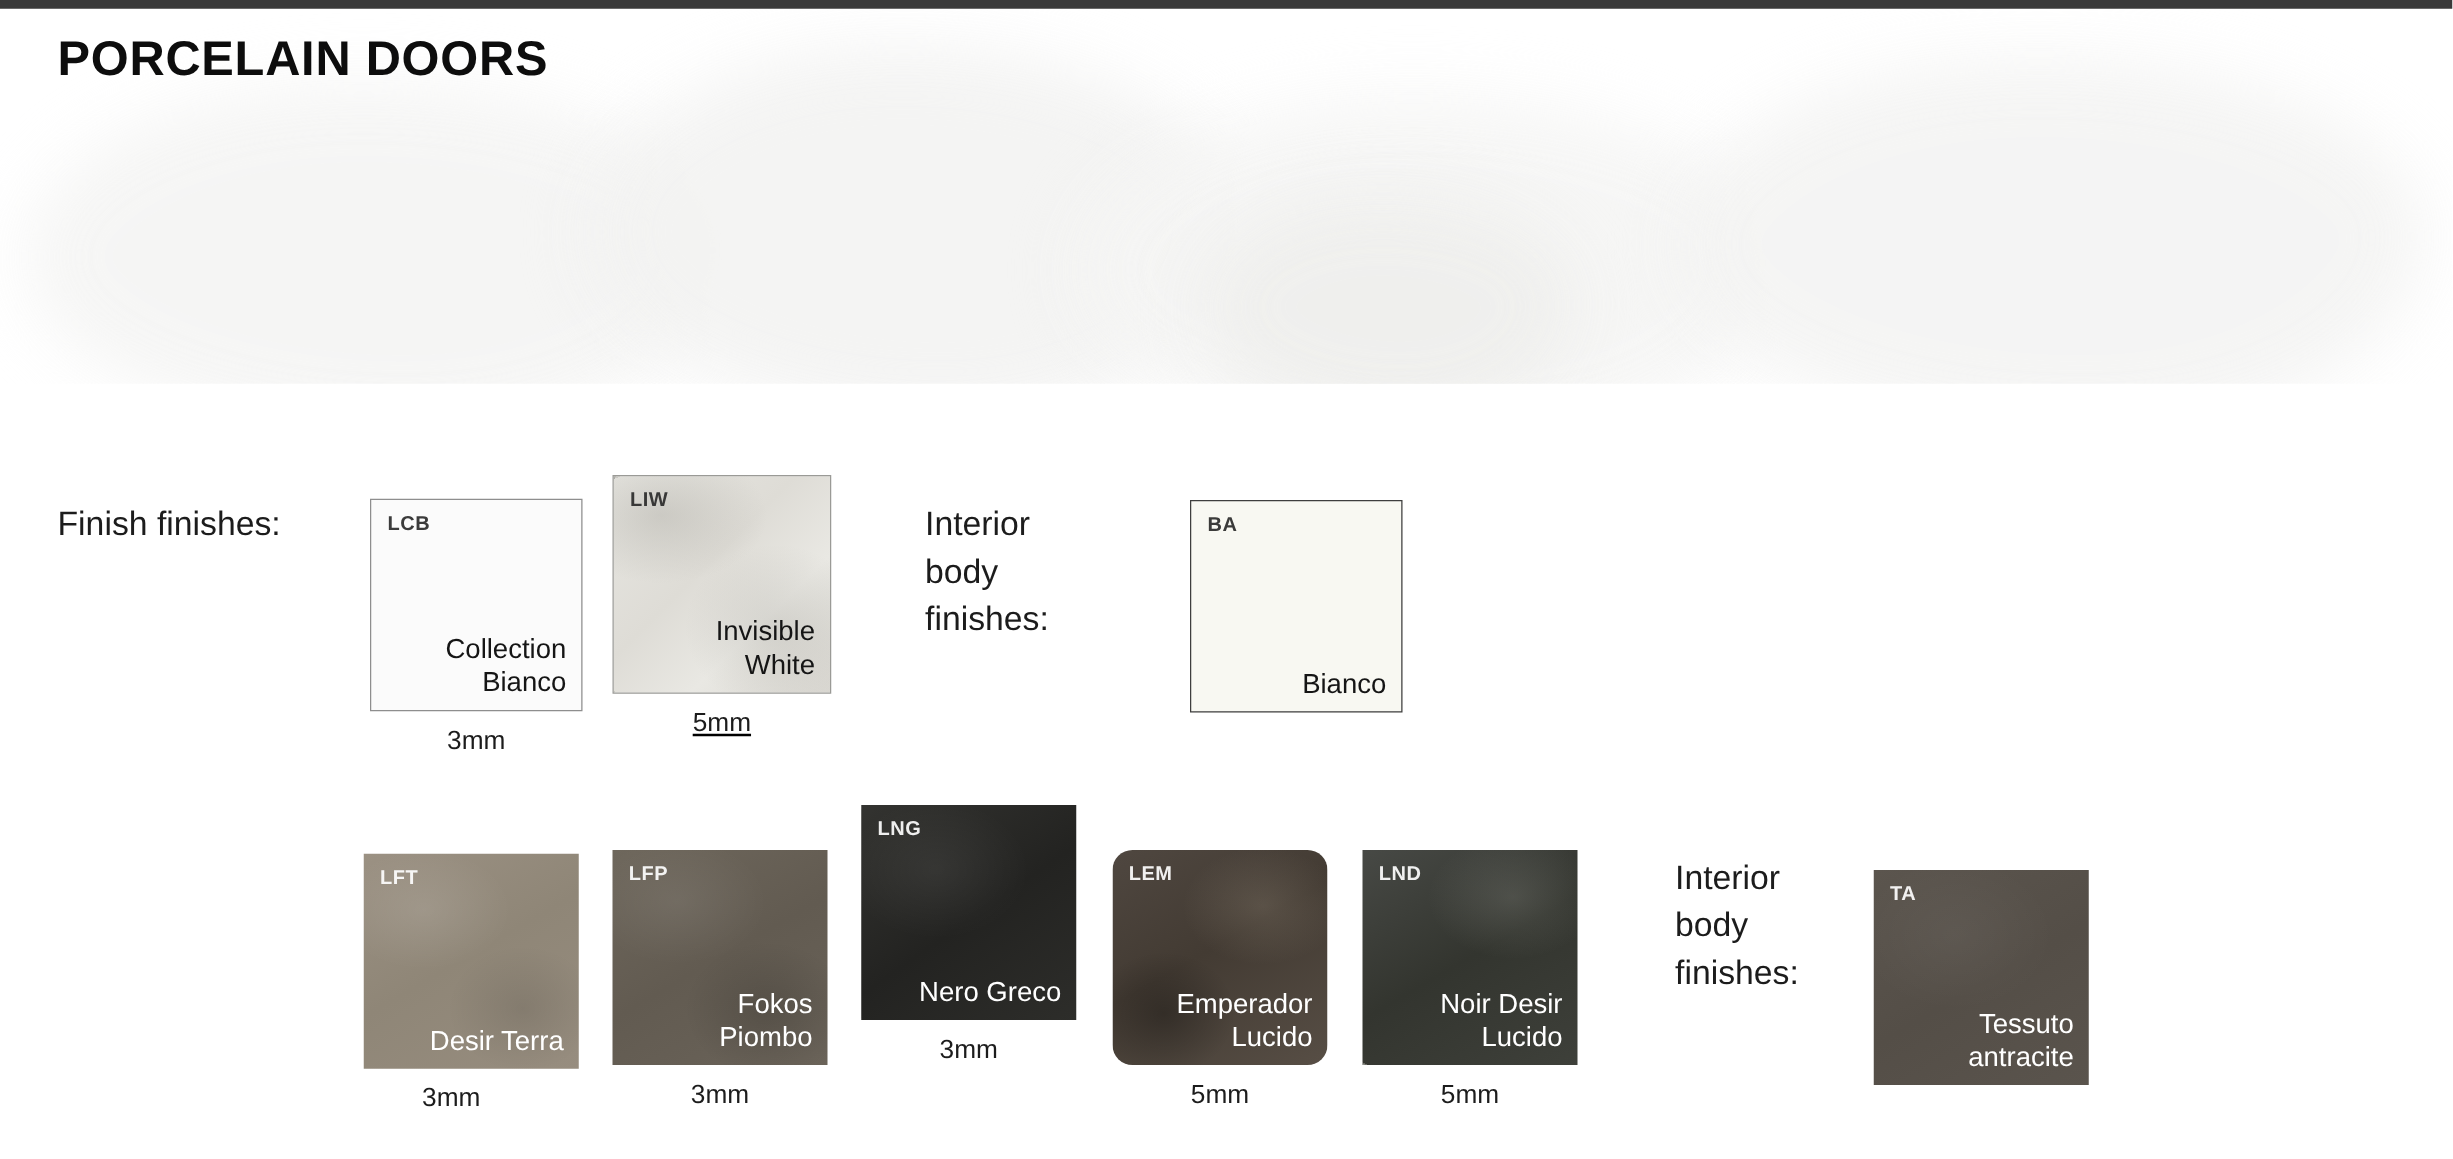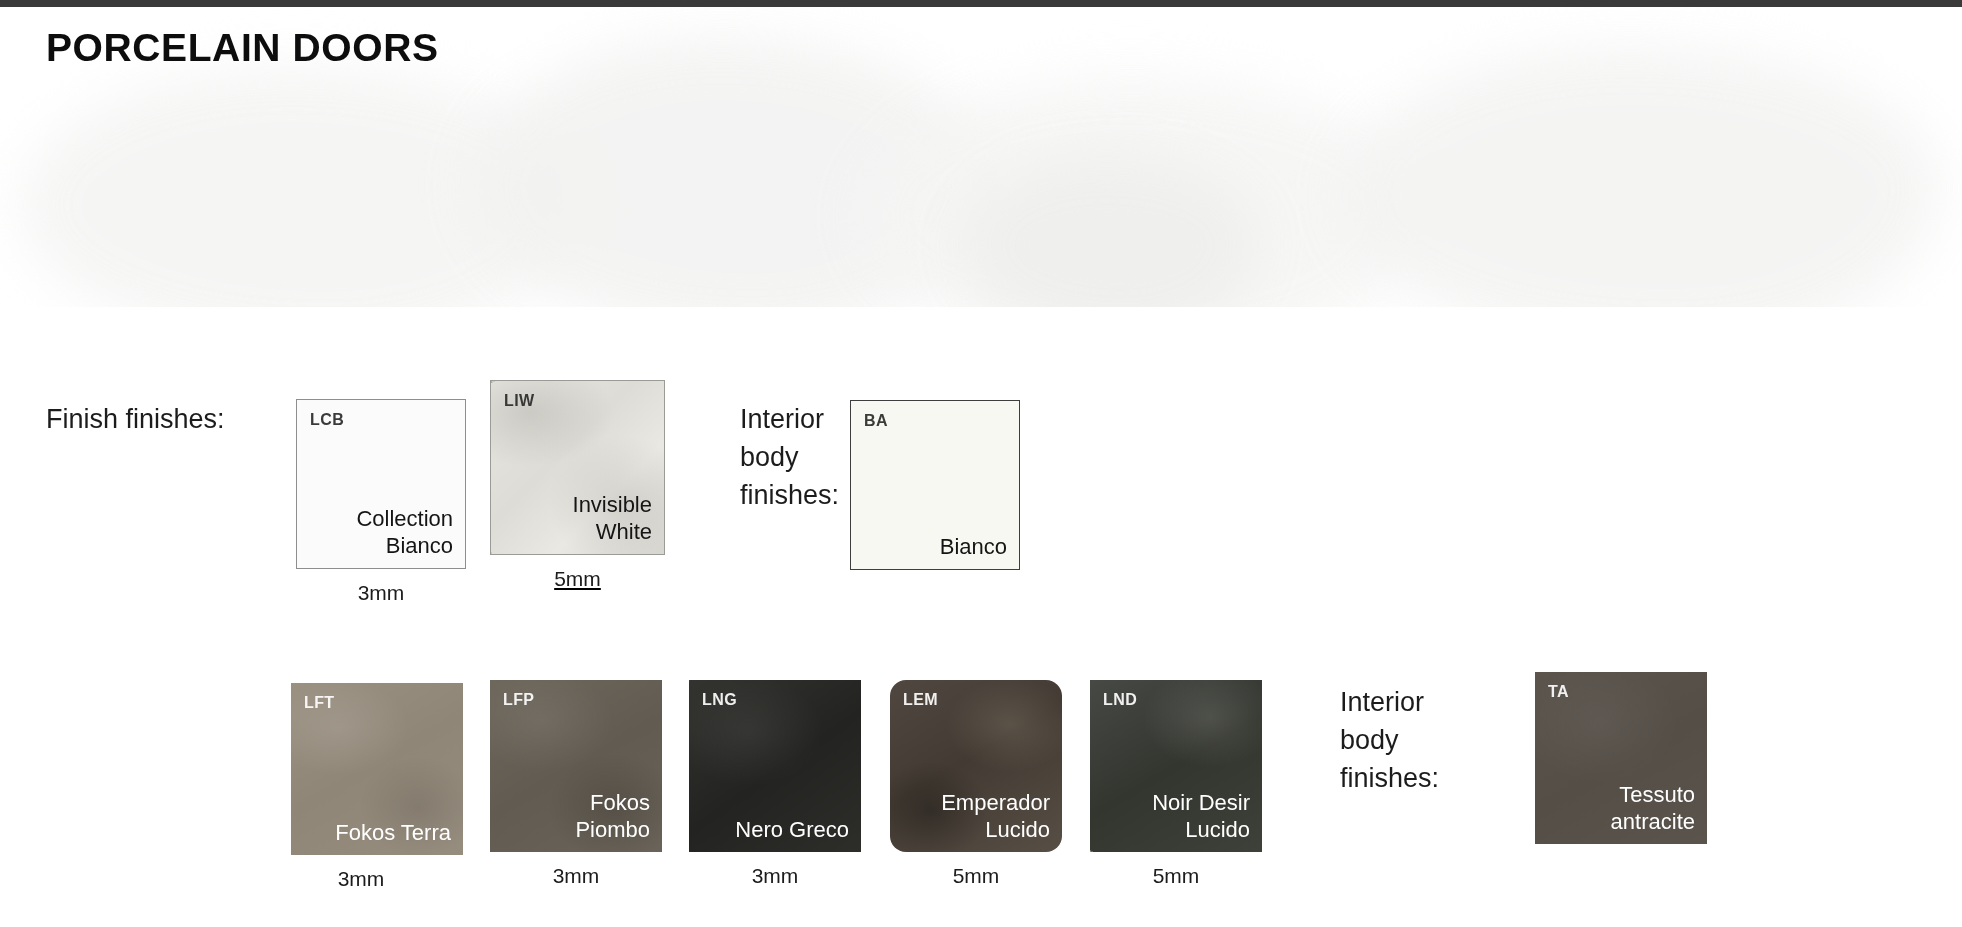--- a/index.html
+++ b/index.html
@@ -204,45 +204,45 @@
       <span class="sname">Invisible
 White</span>
     </div>
     <div class="thickness">5mm</div>
   </div>
 
   <div class="section-label" style="left:740px; top:400px;">Interior
 body
 finishes:</div>
 
-  <div class="swatch-group" style="left:850px; top:400px; width:170px;">
+  <div class="swatch-group" style="left:952px; top:400px; width:170px;">
     <div class="swatch light surf-ba" style="width:170px; height:170px;">
       <span class="code">BA</span>
       <span class="sname">Bianco</span>
     </div>
   </div>
 
   <div class="swatch-group" style="left:291px; top:683px; width:140px;">
     <div class="swatch dark surf-lft" style="width:172px; height:172px;">
       <span class="code">LFT</span>
-      <span class="sname">Fokos Terra</span>
+      <span class="sname">Desir Terra</span>
     </div>
     <div class="thickness">3mm</div>
   </div>
 
   <div class="swatch-group" style="left:490px; top:680px; width:172px;">
     <div class="swatch dark surf-lfp" style="width:172px; height:172px;">
       <span class="code">LFP</span>
       <span class="sname">Fokos
 Piombo</span>
     </div>
     <div class="thickness">3mm</div>
   </div>
 
-  <div class="swatch-group" style="left:689px; top:680px; width:172px;">
+  <div class="swatch-group" style="left:689px; top:644px; width:172px;">
     <div class="swatch dark surf-lng" style="width:172px; height:172px;">
       <span class="code">LNG</span>
       <span class="sname">Nero Greco</span>
     </div>
     <div class="thickness">3mm</div>
   </div>
 
   <div class="swatch-group" style="left:890px; top:680px; width:172px;">
     <div class="swatch dark surf-lem" style="width:172px; height:172px;">
       <span class="code">LEM</span>
@@ -258,21 +258,21 @@
       <span class="sname">Noir Desir
 Lucido</span>
     </div>
     <div class="thickness">5mm</div>
   </div>
 
   <div class="section-label" style="left:1340px; top:683px;">Interior
 body
 finishes:</div>
 
-  <div class="swatch-group" style="left:1499px; top:672px; width:172px;margin-left:36px;">
+  <div class="swatch-group" style="left:1499px; top:696px; width:172px;">
     <div class="swatch dark surf-ta" style="width:172px; height:172px;">
       <span class="code">TA</span>
       <span class="sname">Tessuto
 antracite</span>
     </div>
   </div>
 
 </div>
 
 </body></html>

